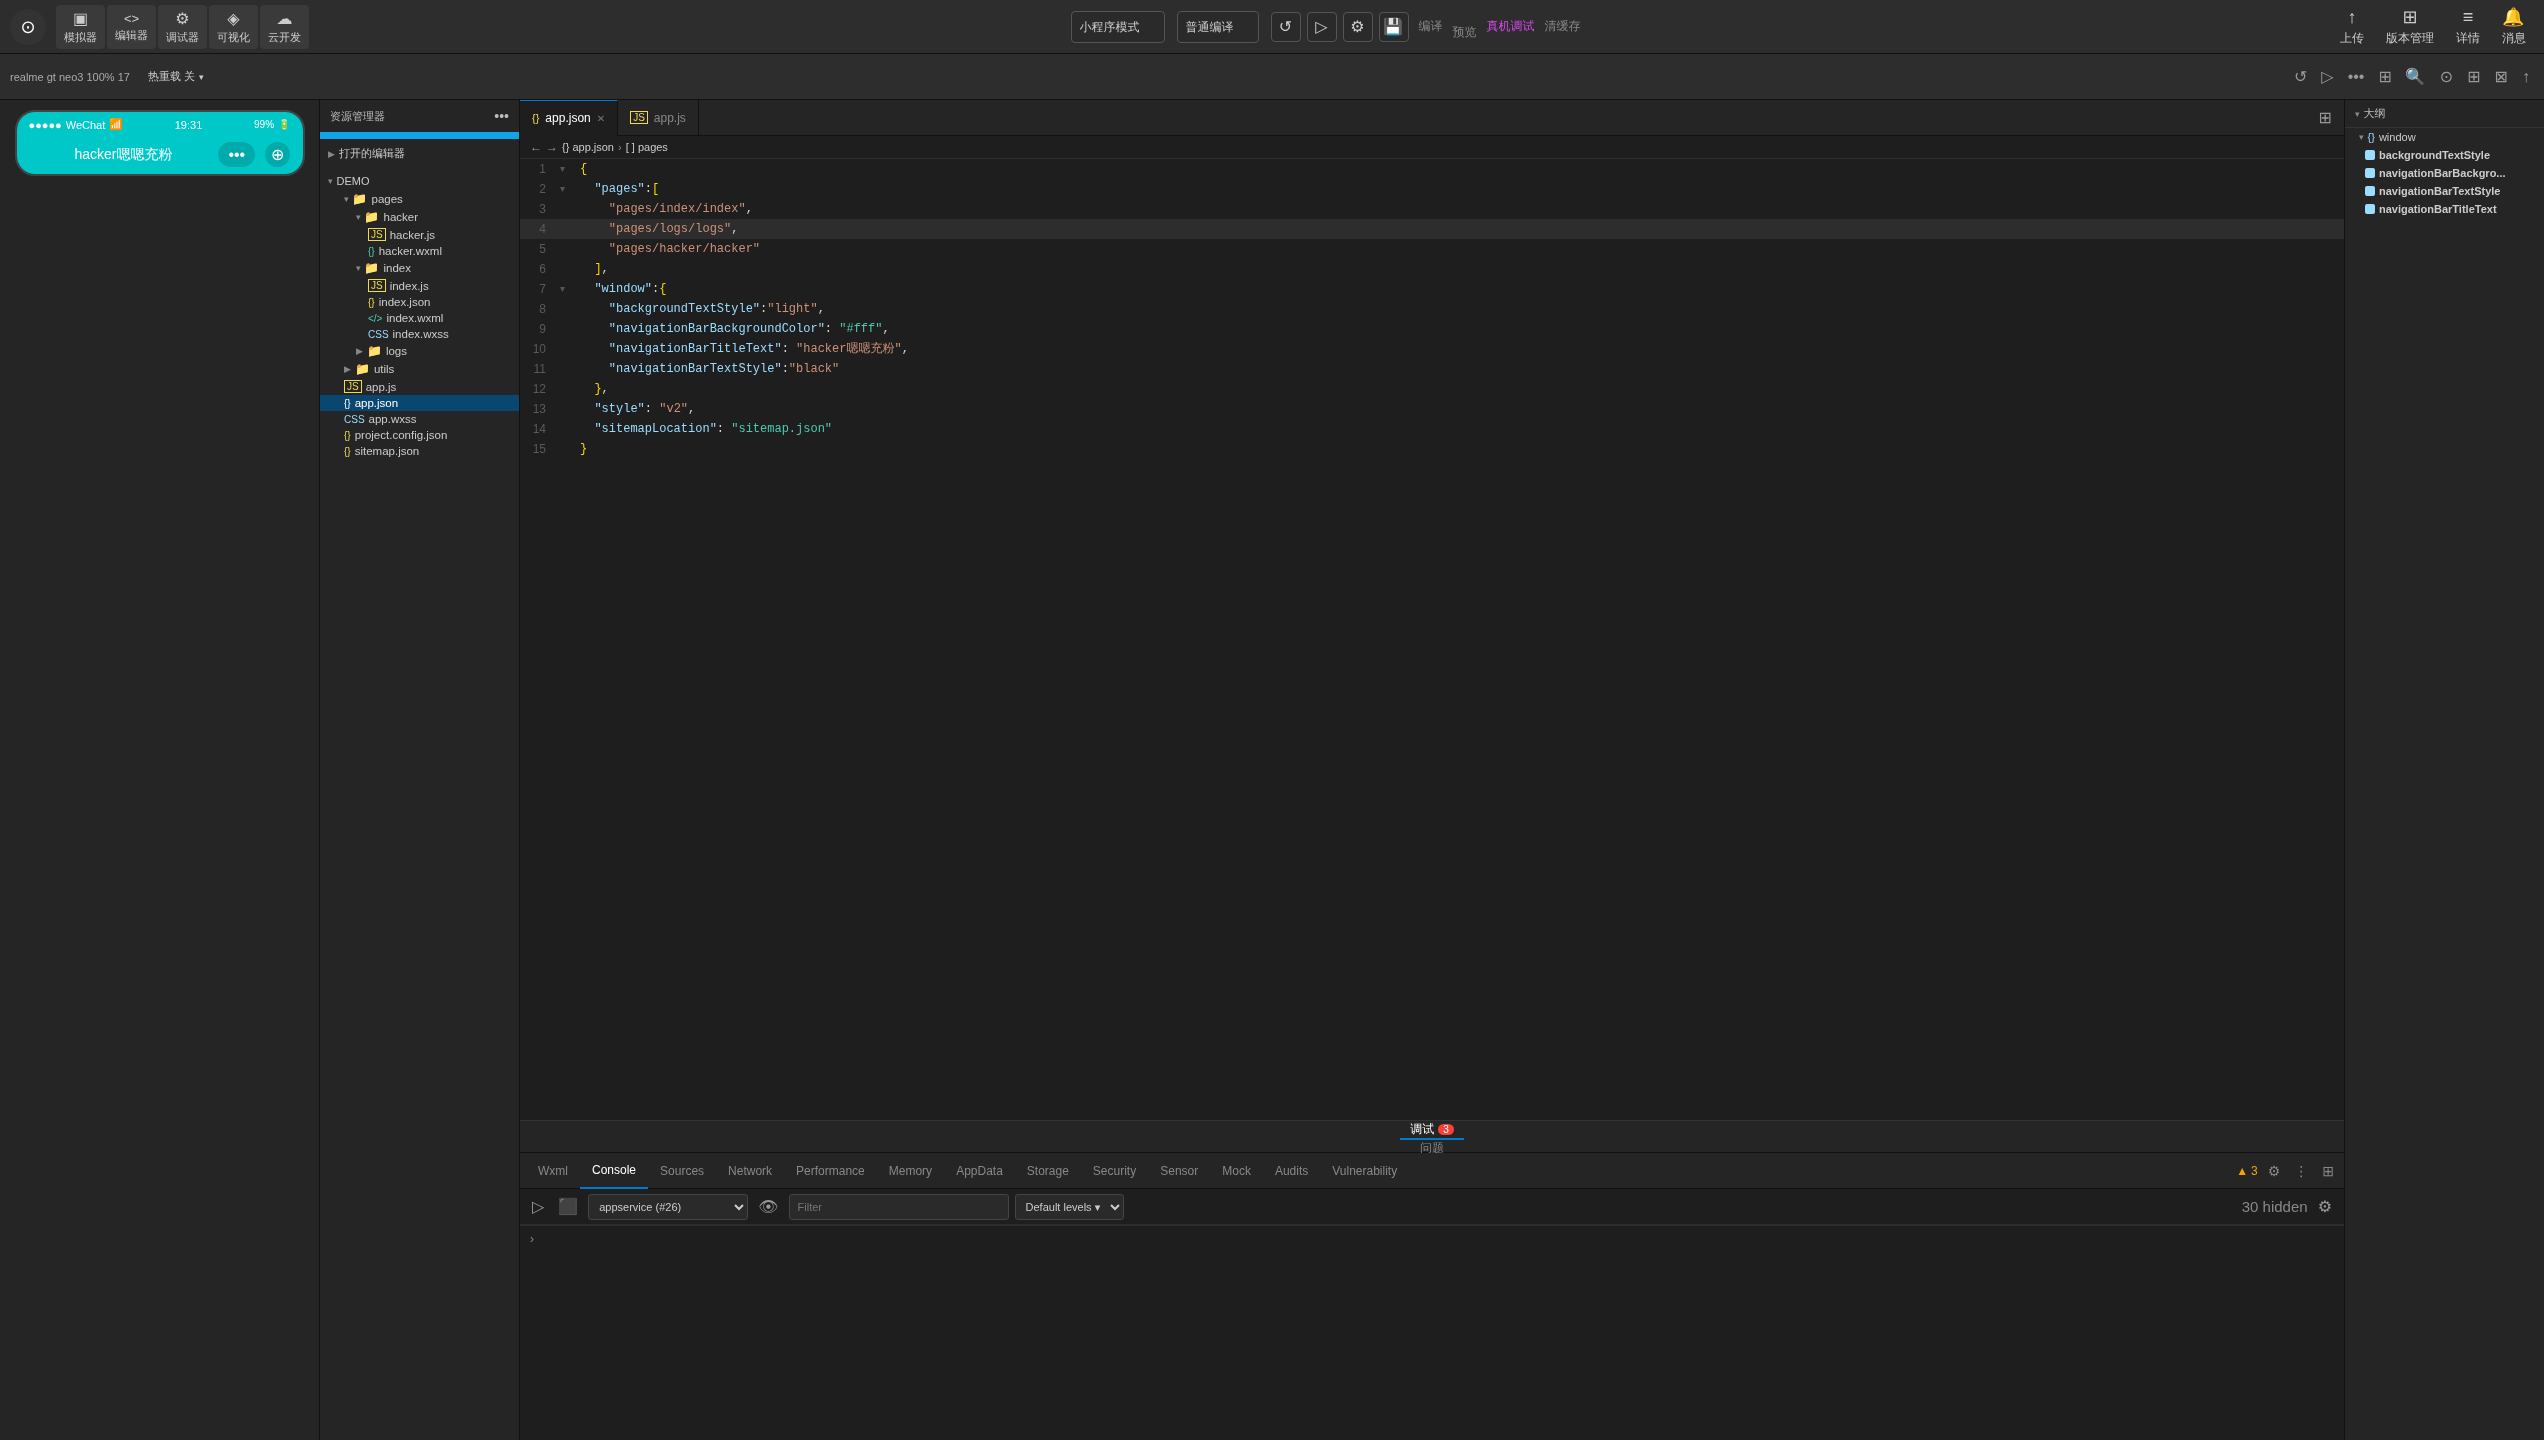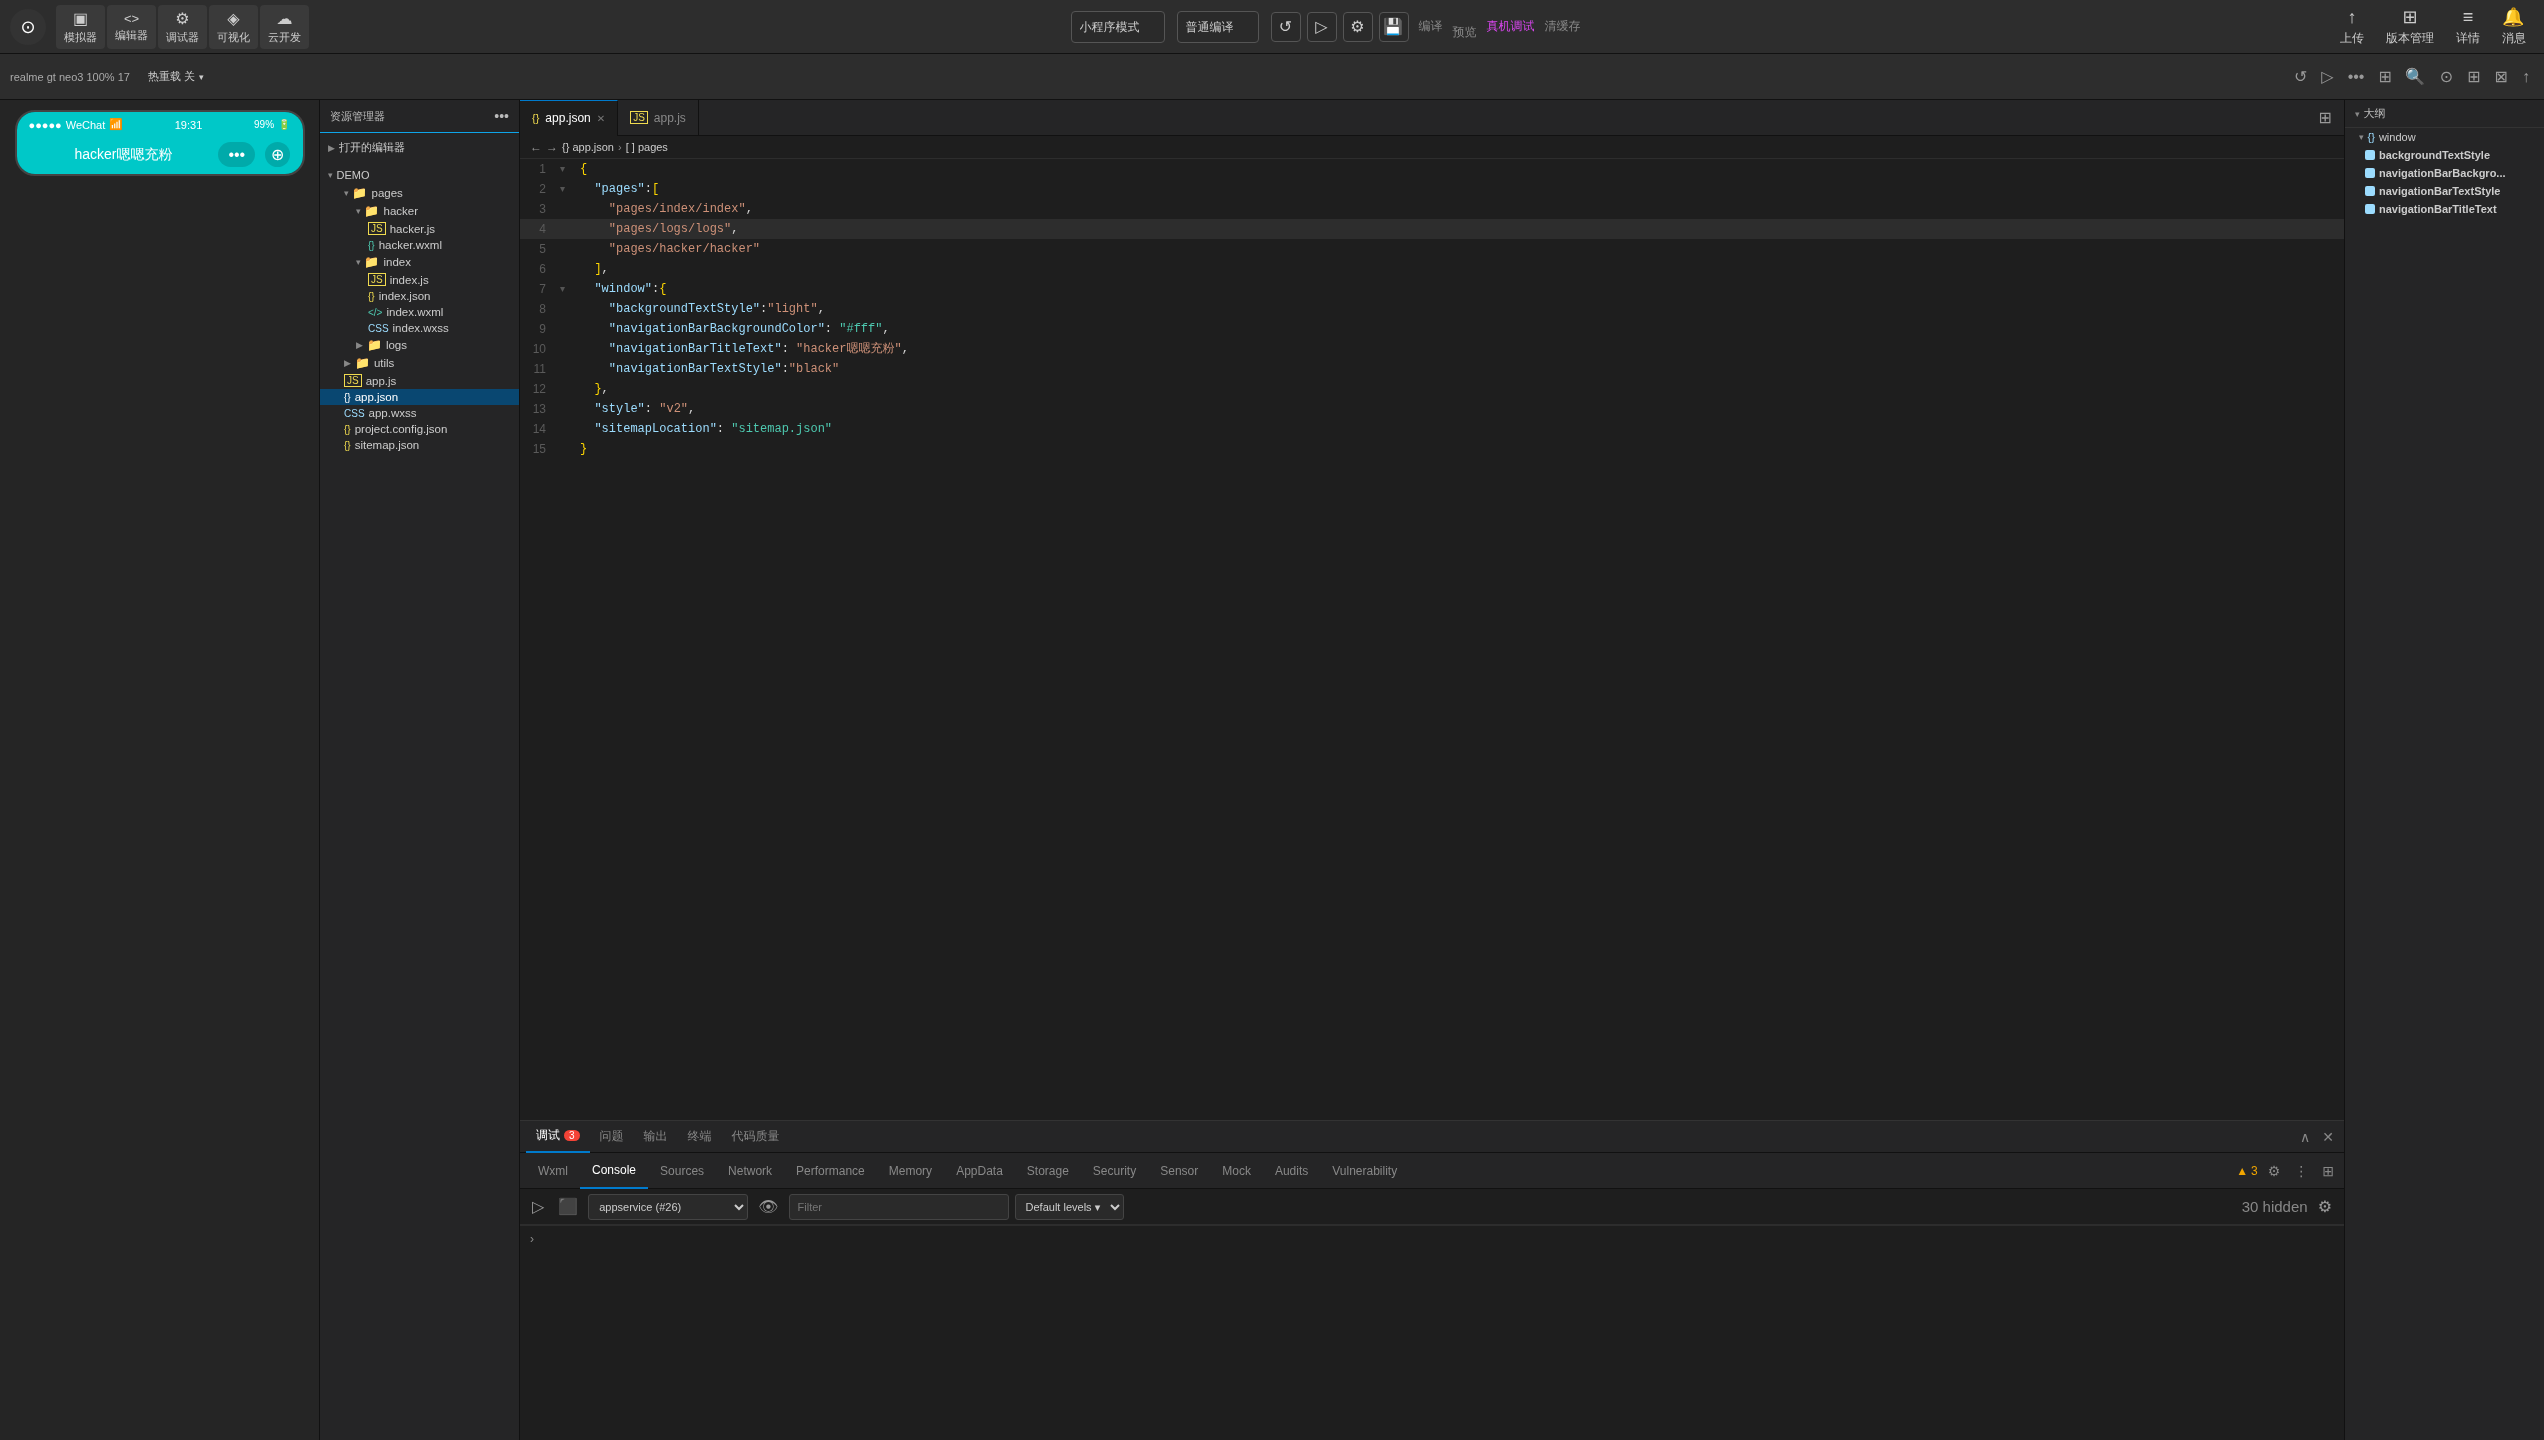--- a/index.html
+++ b/index.html
@@ -232,21 +232,21 @@
       overflow-y: auto;
       font-size: 11.5px;
     }
     .filetree-header {
       padding: 8px 10px;
       color: #bbb;
       font-size: 11px;
       display: flex;
       align-items: center;
       justify-content: space-between;
-      border-bottom: 1px solid #0ea5e9;
+      border-bottom: 7px solid #0ea5e9;
       gap: 33px;
     }
     .filetree-section {
       padding: 4px 0;
     }
     .filetree-section-header {
       padding: 3px 8px;
       color: #ccc;
       display: flex;
       align-items: center;
@@ -362,20 +362,21 @@
       display: flex;
       flex-direction: column;
     }
     .bottom-tabs-row {
       display: flex;
       align-items: center;
       background: #252526;
       border-bottom: 1px solid #111;
       height: 32px;
       padding: 0 6px;
+      flex-direction: column;
     }
     .bottom-tab {
       padding: 0 10px;
       height: 32px;
       display: flex;
       align-items: center;
       gap: 4px;
       cursor: pointer;
       color: #888;
       font-size: 12px;

